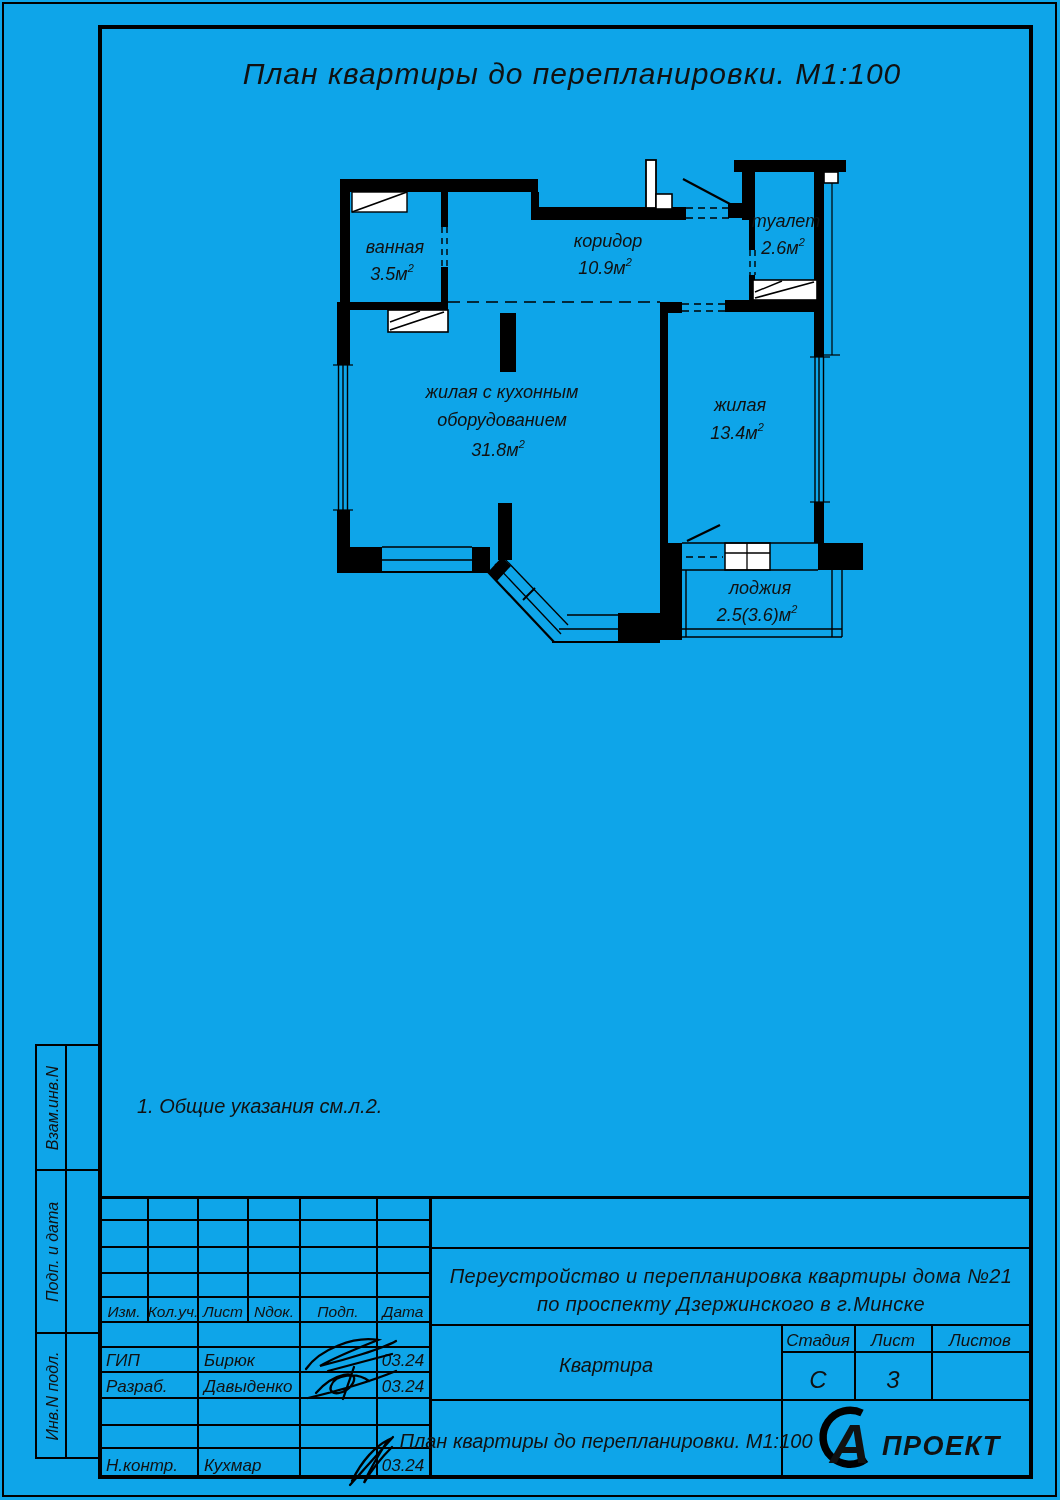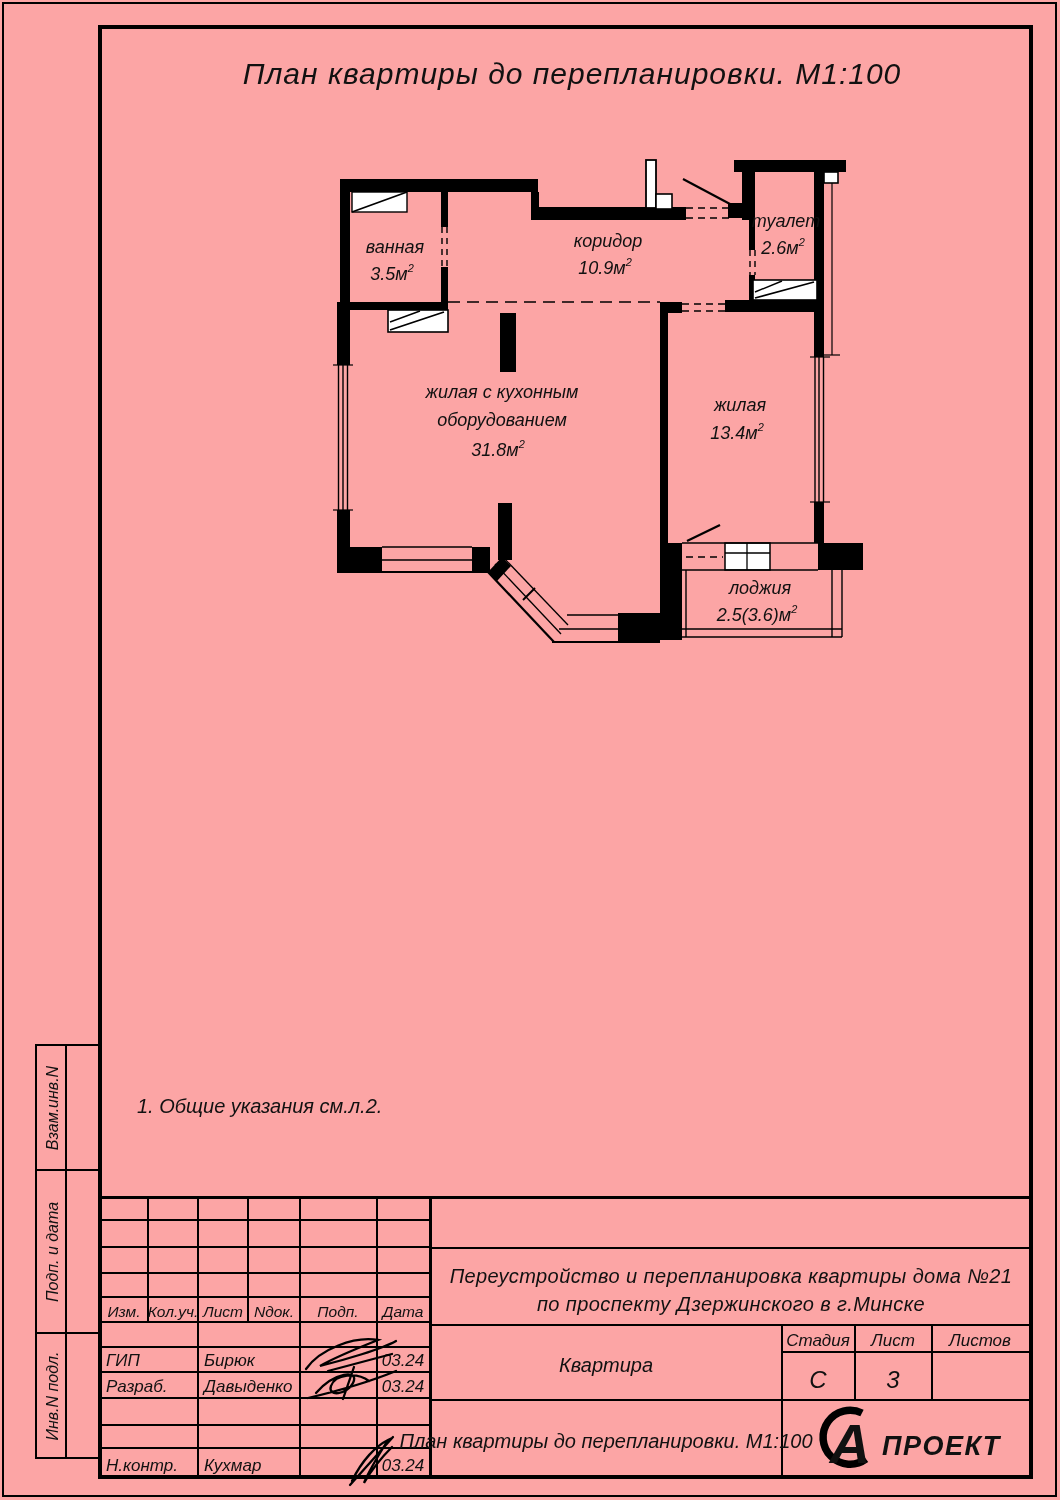--- a/index.html
+++ b/index.html
@@ -1,16 +1,16 @@
 <!DOCTYPE html>
 <html><head>
 <meta charset="utf-8">
 <style>
   html,body{margin:0;padding:0;background:#888;}
-  #sheet{position:relative;width:1060px;height:1500px;background:#fca5a5;margin:0 auto;overflow:hidden;}
+  #sheet{position:relative;width:1060px;height:1500px;background:#0ea5e9;margin:0 auto;overflow:hidden;}
   svg text{font-family:"Liberation Sans","DejaVu Sans",sans-serif;fill:#111;}
   .it{font-style:italic;}
   .ln{stroke:#000;fill:none;}
   .wall{fill:#000;stroke:none;}
   .wh{fill:#fff;stroke:#000;}
 </style>
 </head>
 <body>
 
 <div id="sheet">

